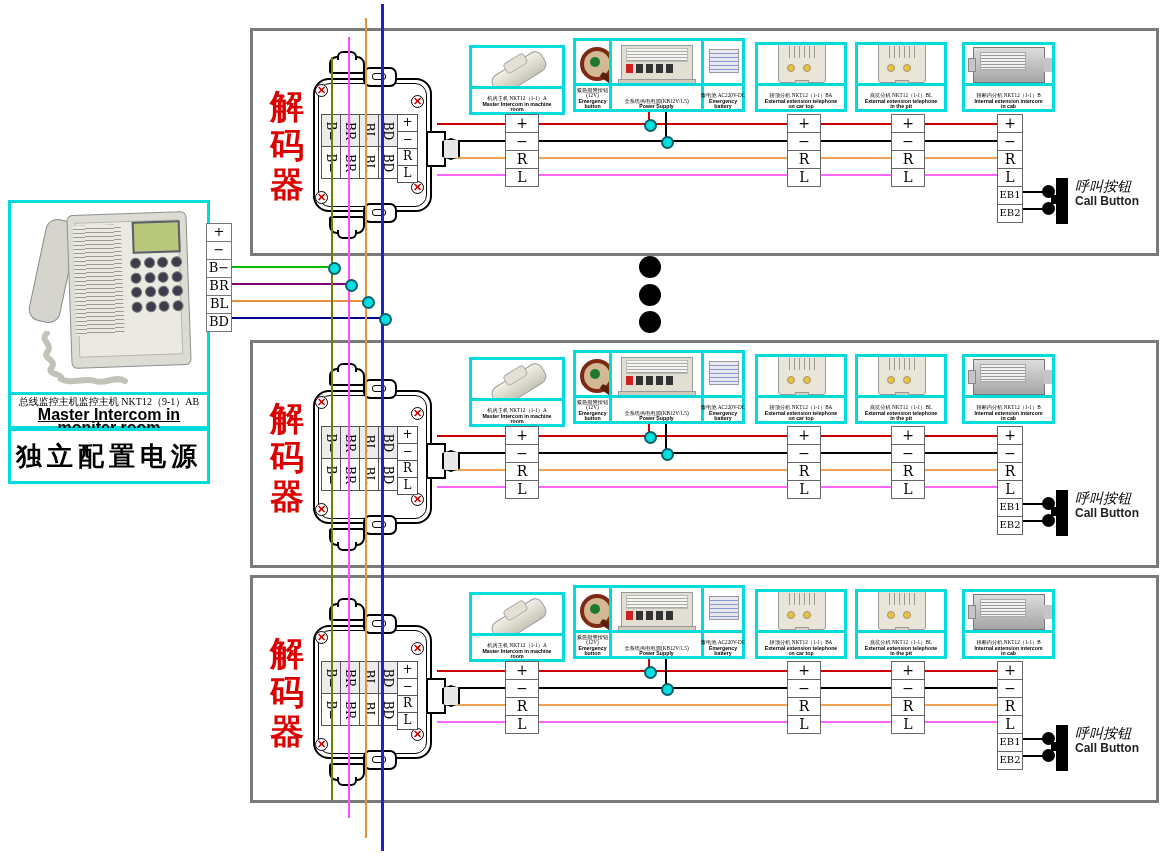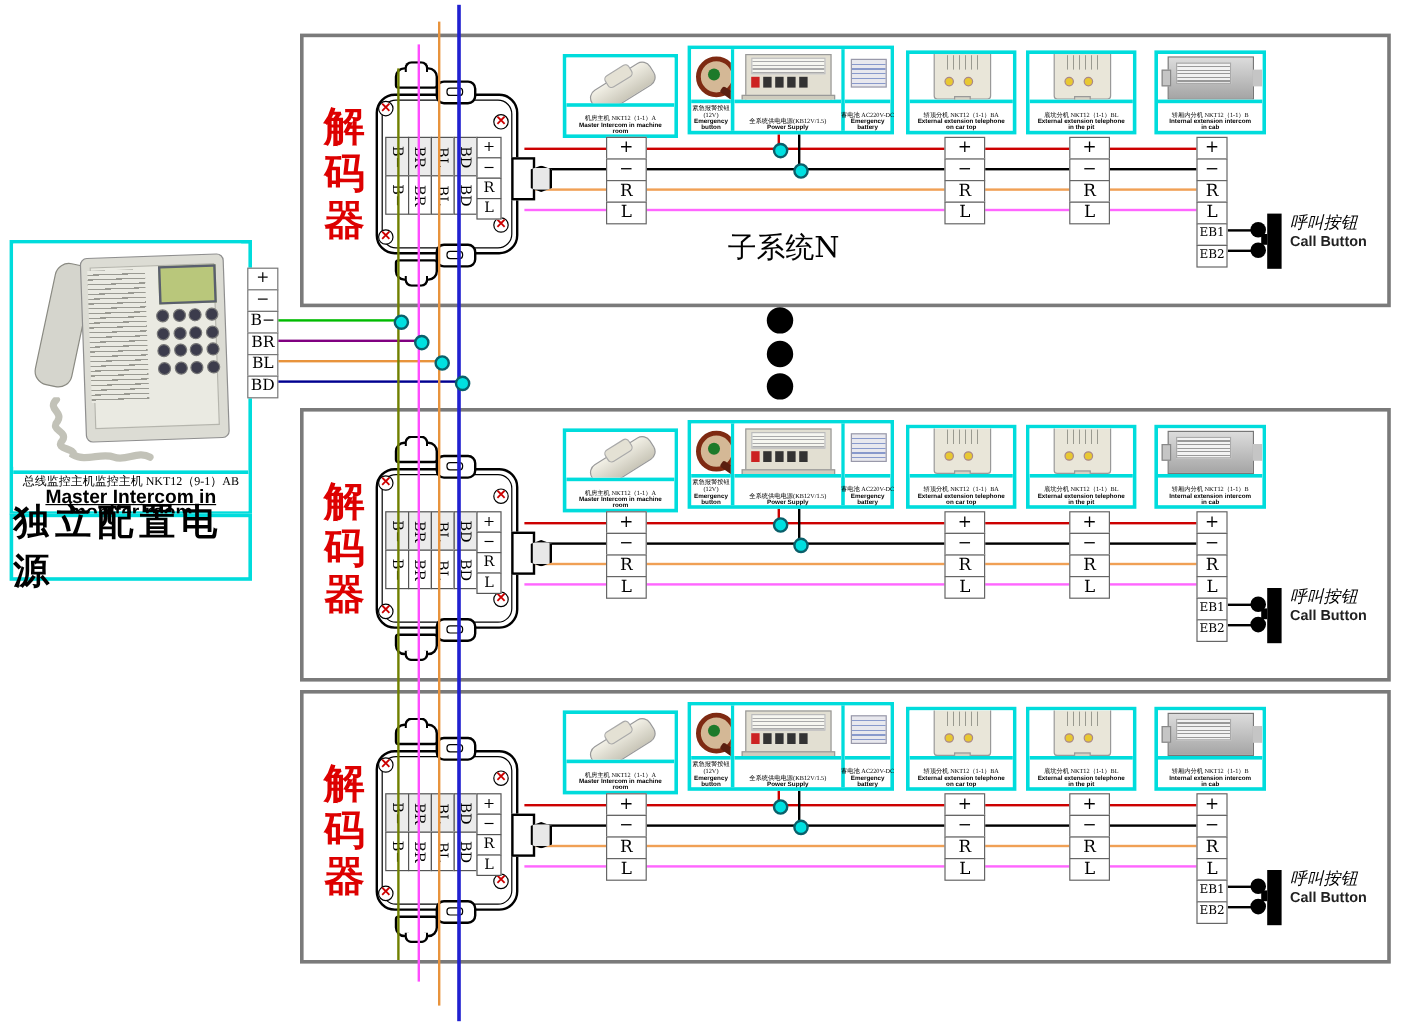--- a/index.html
+++ b/index.html
@@ -21,21 +21,21 @@
            display:grid;grid-template-columns:repeat(4,1fr);gap:2px;}
   .mi-keys i{display:block;width:9px;height:9px;border-radius:50%;background:#3c3c4c;border:1px solid #777;}
   .mi-handset{position:absolute;left:26px;top:16px;width:30px;height:102px;background:#d5d5cd;
               border:1px solid #8a8a82;border-radius:12px;transform:rotate(12deg);}
   .master-label{position:absolute;left:0;right:0;top:189px;height:31px;border-top:3px solid #00dcdc;
                 background:#fff;text-align:center;color:#000;}
   .master-label .zh{font-size:10px;line-height:13px;font-family:"Liberation Serif",serif;}
   .master-label .en{font-size:16px;line-height:13px;font-weight:bold;text-decoration:underline;}
   .power-box{position:absolute;left:8px;top:428px;width:196px;height:50px;border:3px solid #00dcdc;
              background:#fff;display:flex;align-items:center;justify-content:center;}
-  .power-box span{font-size:30px;font-weight:bold;letter-spacing:5px;font-family:"Liberation Serif",serif;color:#000;}
+  .power-box span{font-size:26px;font-weight:bold;letter-spacing:5px;font-family:"Liberation Serif",serif;color:#000;}
 
   
   .mterm{position:absolute;left:206px;top:224px;width:26px;}
   .mterm div{height:17px;border:1px solid #777;margin-top:-1px;background:#fff;text-align:center;
              font-family:"DejaVu Serif",serif;font-size:13px;line-height:16px;color:#000;}
 
   
   .vline{position:absolute;z-index:40;}
   .hwire{position:absolute;height:2px;z-index:35;}
   .dot{position:absolute;width:9px;height:9px;border-radius:50%;background:#00e0e0;
@@ -380,21 +380,20 @@
     <div class="ebwire" style="left:770px;top:160px;width:30px"></div>
     <div class="ebwire" style="left:770px;top:177px;width:30px"></div>
     <div class="cdot" style="left:789px;top:154px"></div>
     <div class="cdot" style="left:789px;top:171px"></div>
     <div class="cbar" style="left:803px;top:147px;height:46px"></div>
     <div class="calltext" style="left:822px;top:148px">
       <div class="zh">呼叫按钮</div>
       <div class="en">Call Button</div>
     </div>
 
-    <div class="sys-label">子系统N</div>
   </div>
     <div class="subsystem" style="top: 340px;">
     <div class="decoder-label">解
 码
 器</div>
 
     <div class="gland" style="top:25px"></div>
     <div class="gland bot" style="top:185px"></div>
     <div class="tab" style="top:36px"></div>
     <div class="tab" style="top:172px"></div>

